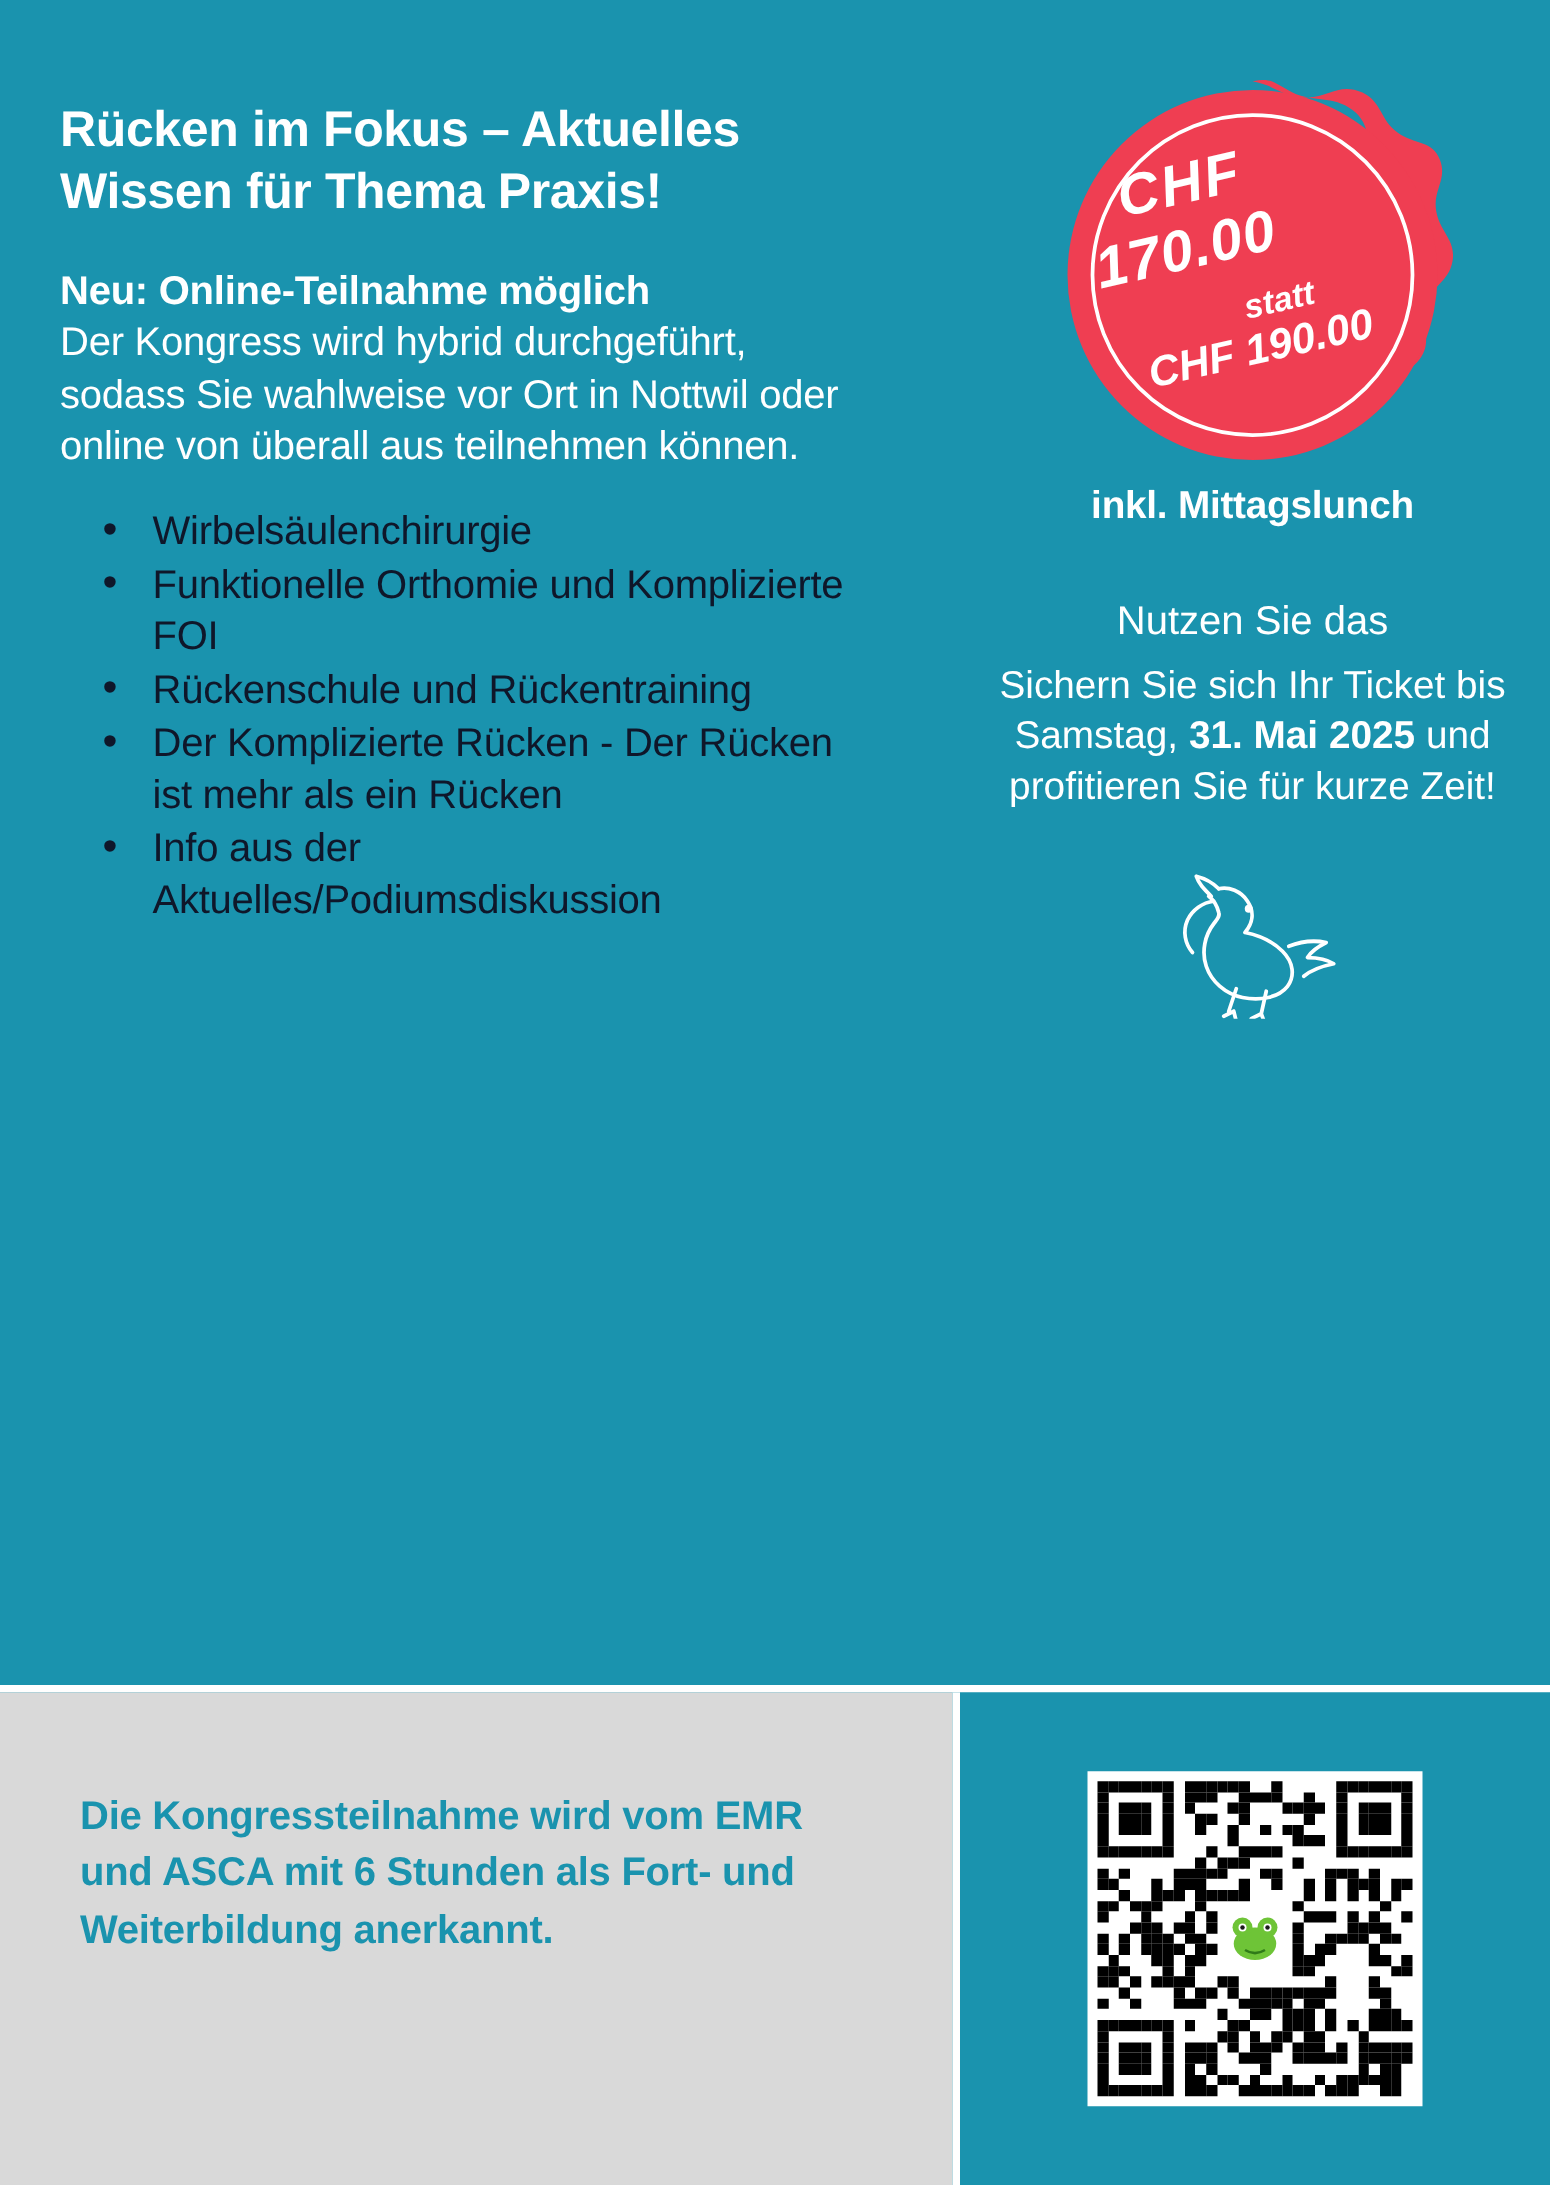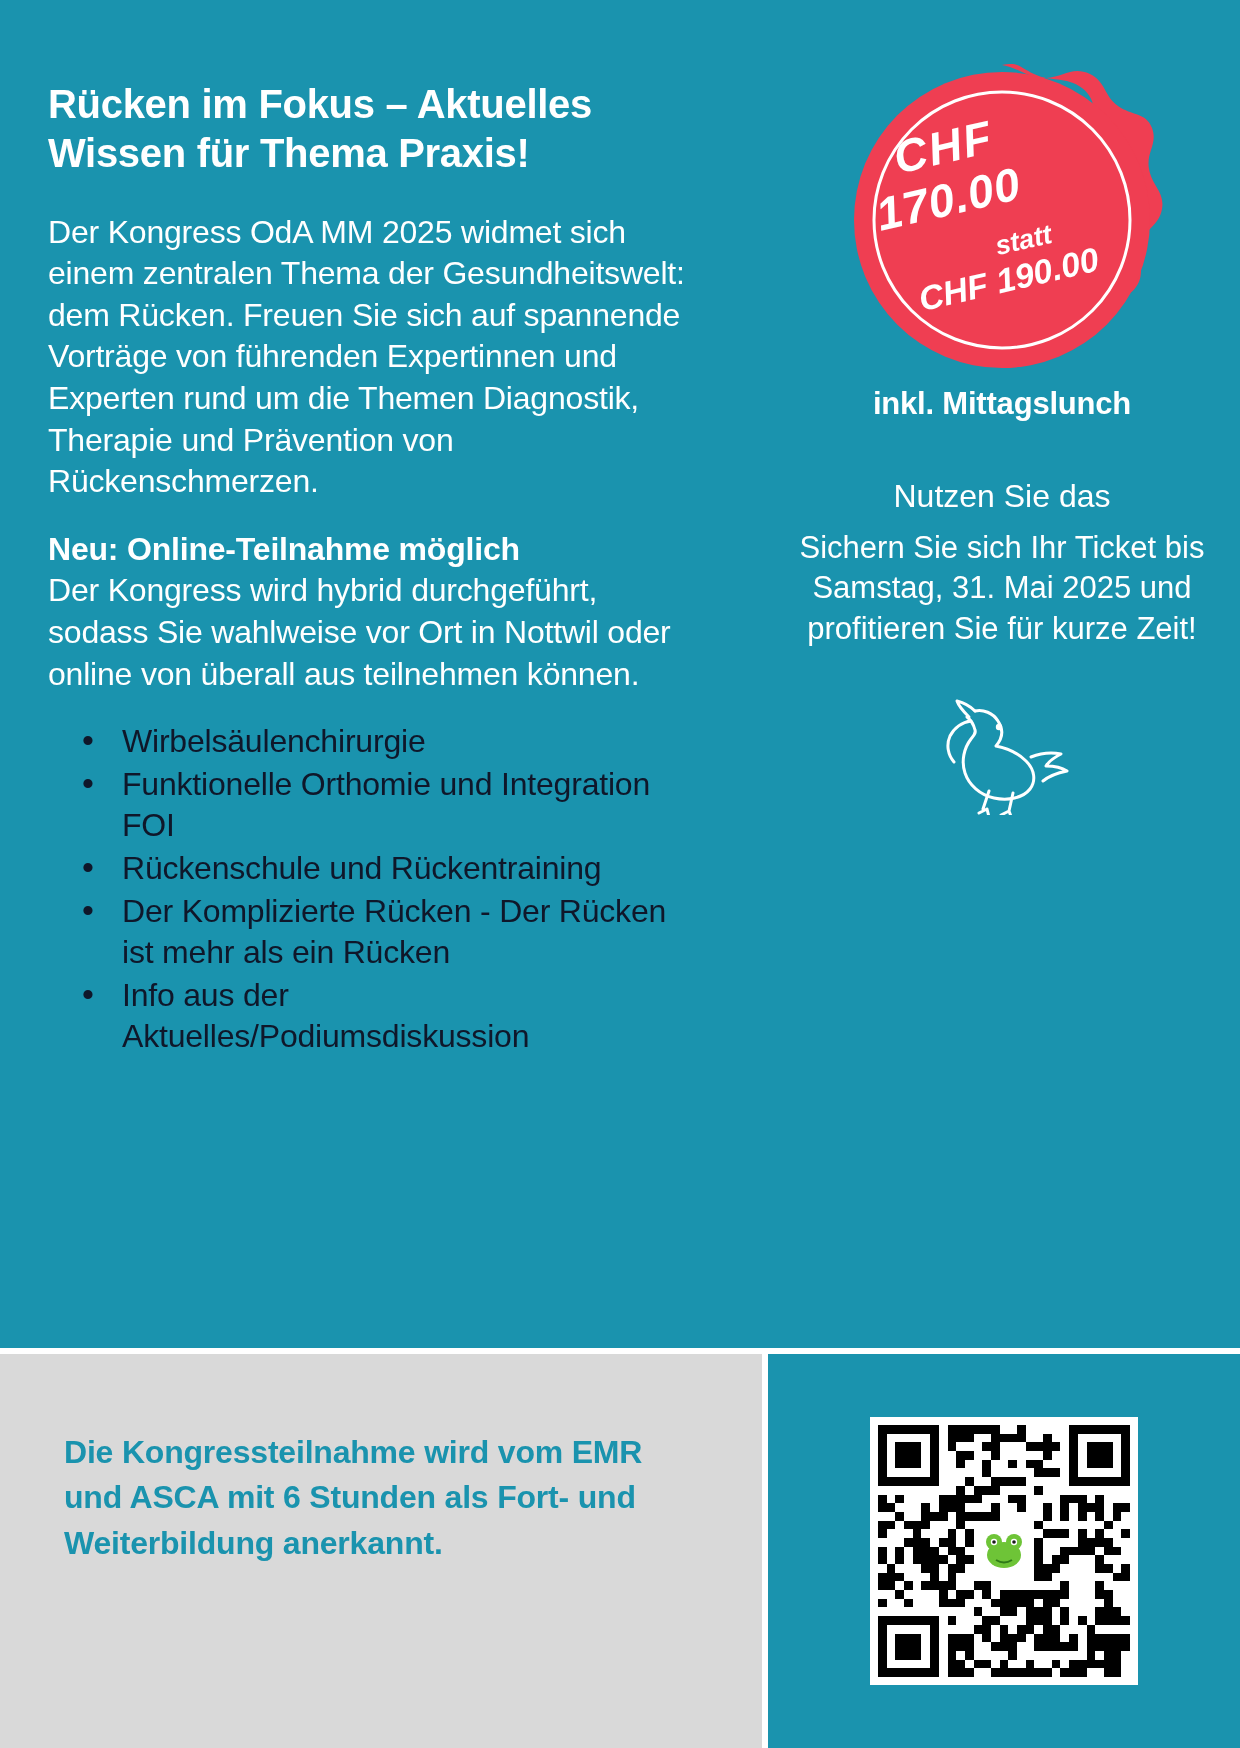--- a/index.html
+++ b/index.html
@@ -168,21 +168,21 @@
     font-size: 40px;
     font-weight: bold;
     line-height: 1.22;
     margin-bottom: 22px;
   }
   .sichern {
     color: #ffffff;
     font-size: 31px;
     line-height: 1.30;
   }
-  .sichern b { font-weight: normal; }
+  .sichern b { font-weight: bold; }
 
   .bird {
     margin-top: 46px;
     display: flex;
     justify-content: center;
   }
 
   
   .divider-h {
     position: absolute;
@@ -248,28 +248,27 @@
 </style>
 </head>
 <body>
 
 <div class="page">
 
   <div class="top">
 
     <div class="left-col">
       <div class="headline">Rücken im Fokus – Aktuelles Wissen für Thema Praxis!</div>
-      <div class="para">Der Kongress OdA MM 2025 widmet sich einem zentralen Thema der Gesundheitswelt: dem Rücken. Freuen Sie sich auf spannende Vorträge von führenden Expertinnen und Experten rund um die Themen Diagnostik, Therapie und Prävention von Rückenschmerzen.</div>
 
       <div class="sub-strong">Neu: Online-Teilnahme möglich</div>
       <div class="para">Der Kongress wird hybrid durchgeführt, sodass Sie wahlweise vor Ort in Nottwil oder online von überall aus teilnehmen können.</div>
 
       <ul class="topics">
         <li>Wirbelsäulenchirurgie</li>
-        <li>Funktionelle Orthomie und Integration FOI</li>
+        <li>Funktionelle Orthomie und Komplizierte FOI</li>
         <li>Rückenschule und Rückentraining</li>
         <li>Der Komplizierte Rücken - Der Rücken ist mehr als ein Rücken</li>
         <li>Info aus der Aktuelles/Podiumsdiskussion</li>
       </ul>
     </div>
 
     <div class="divider-v"></div>
 
     <div class="right-col">
 

